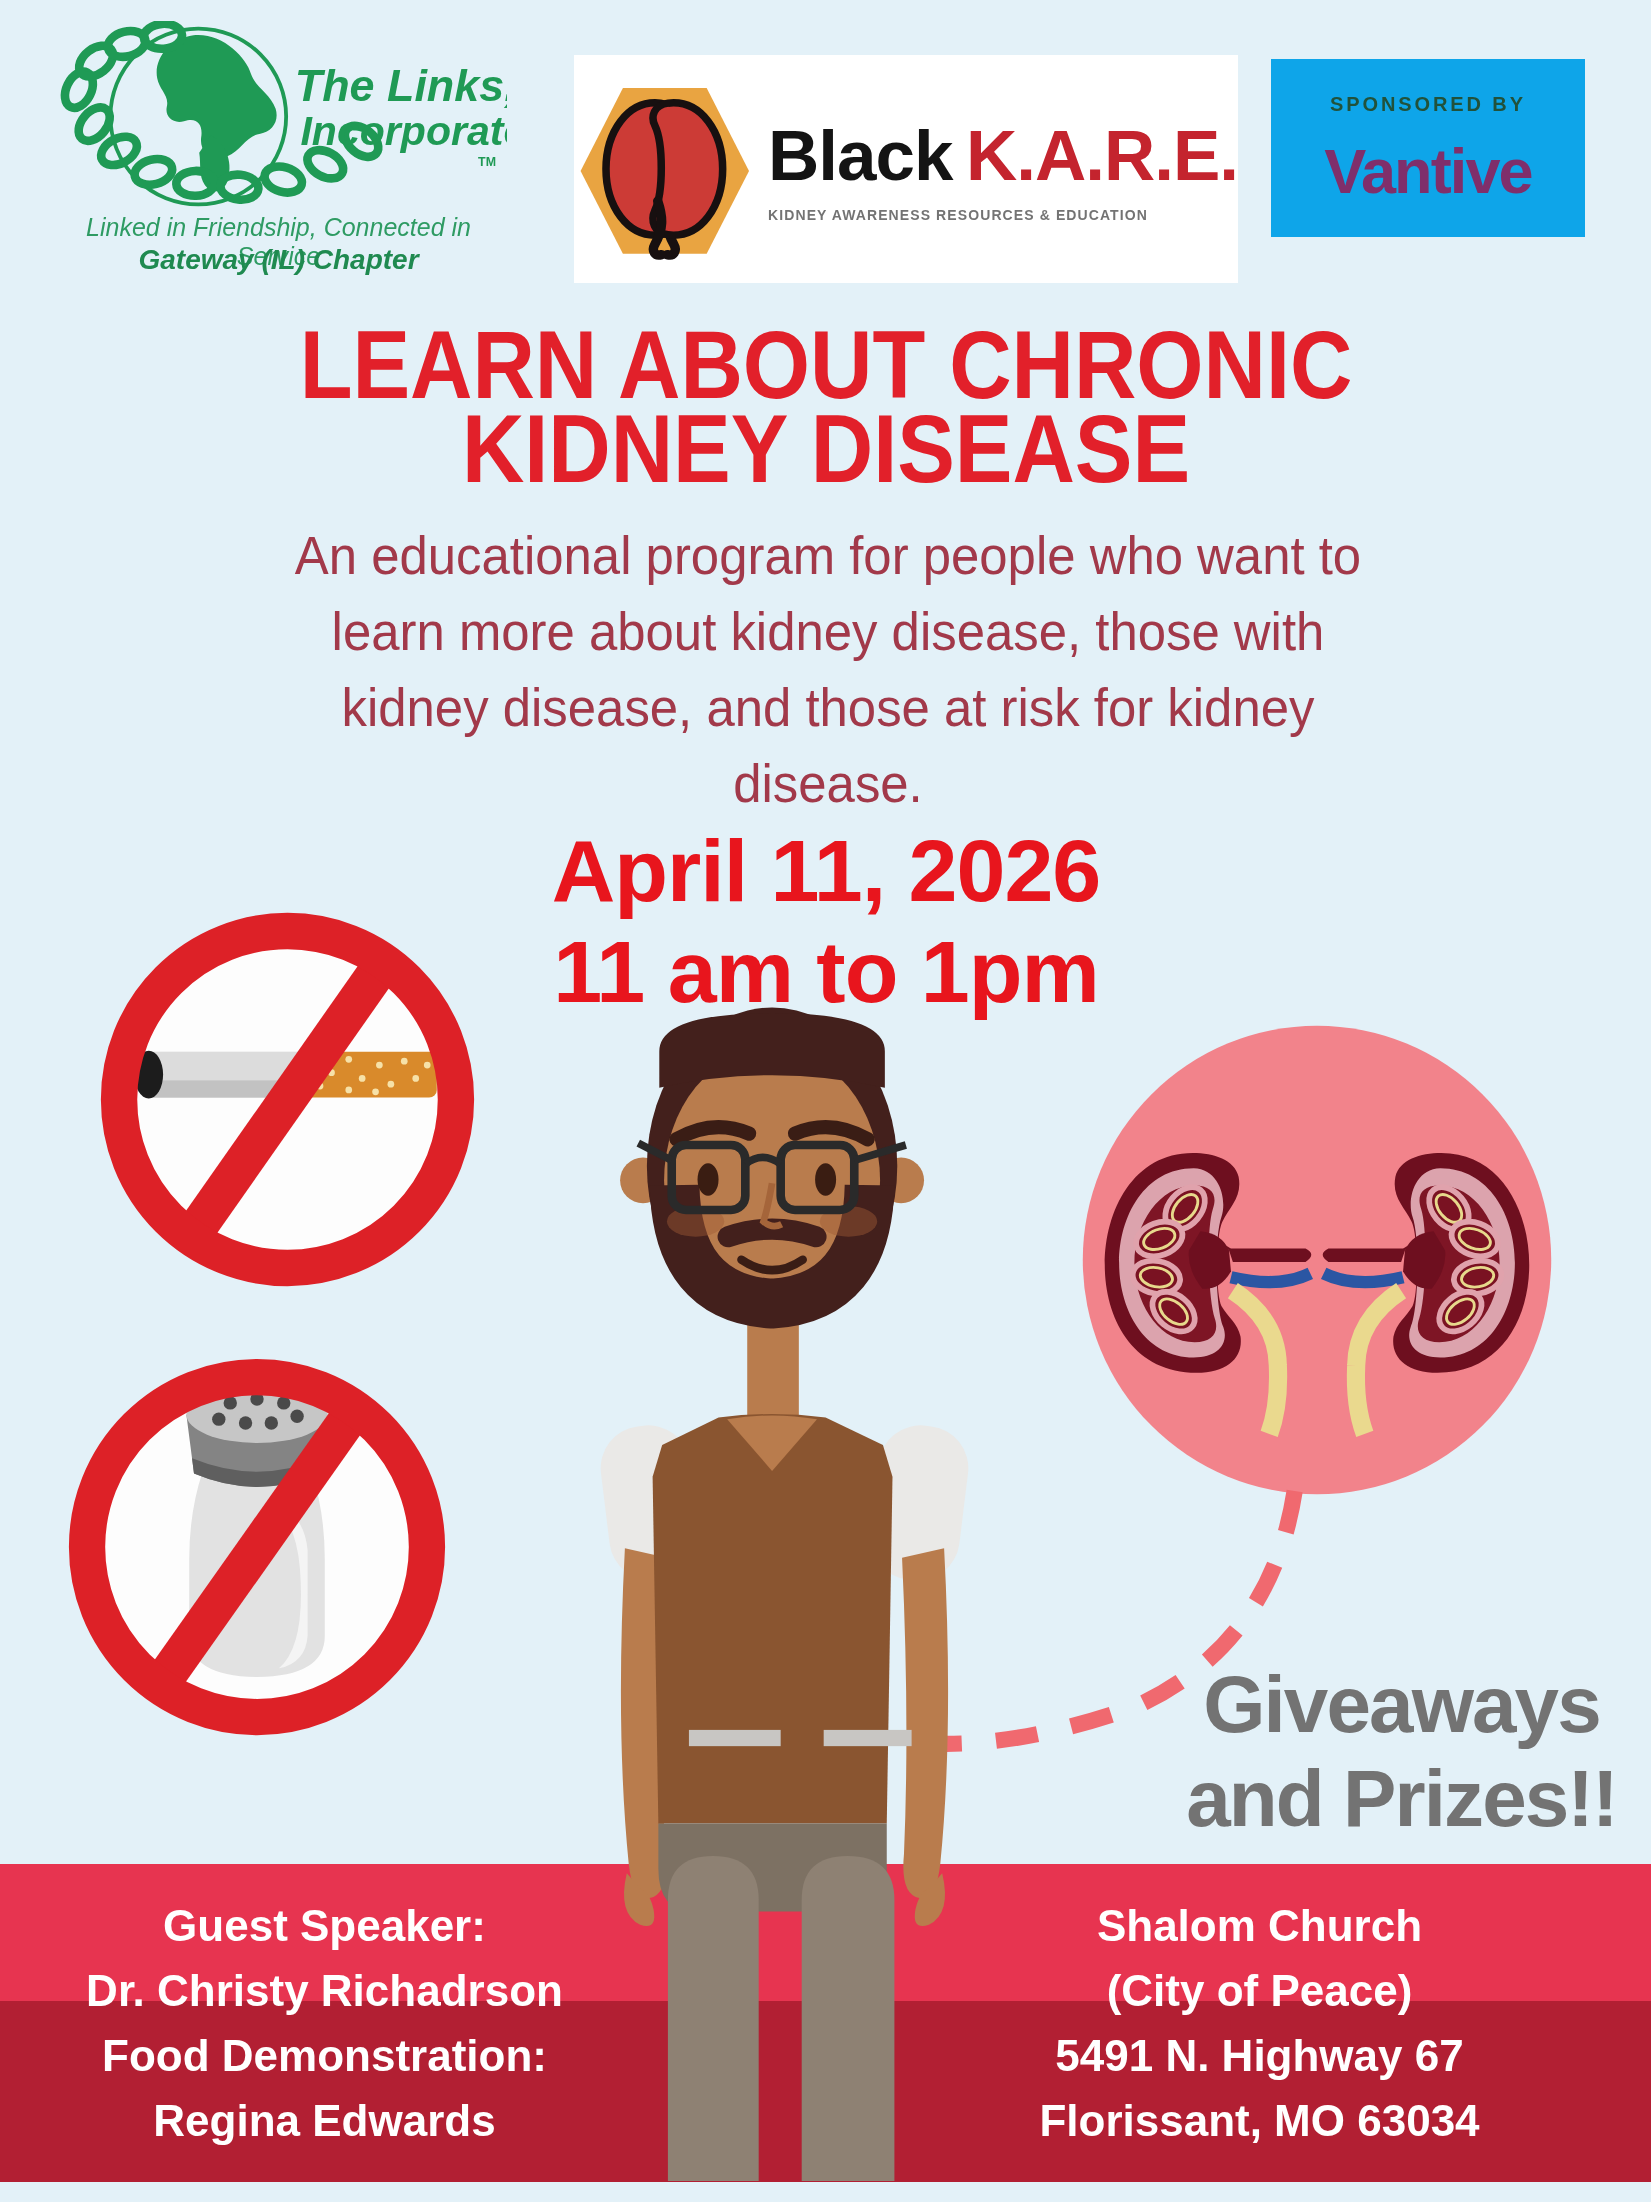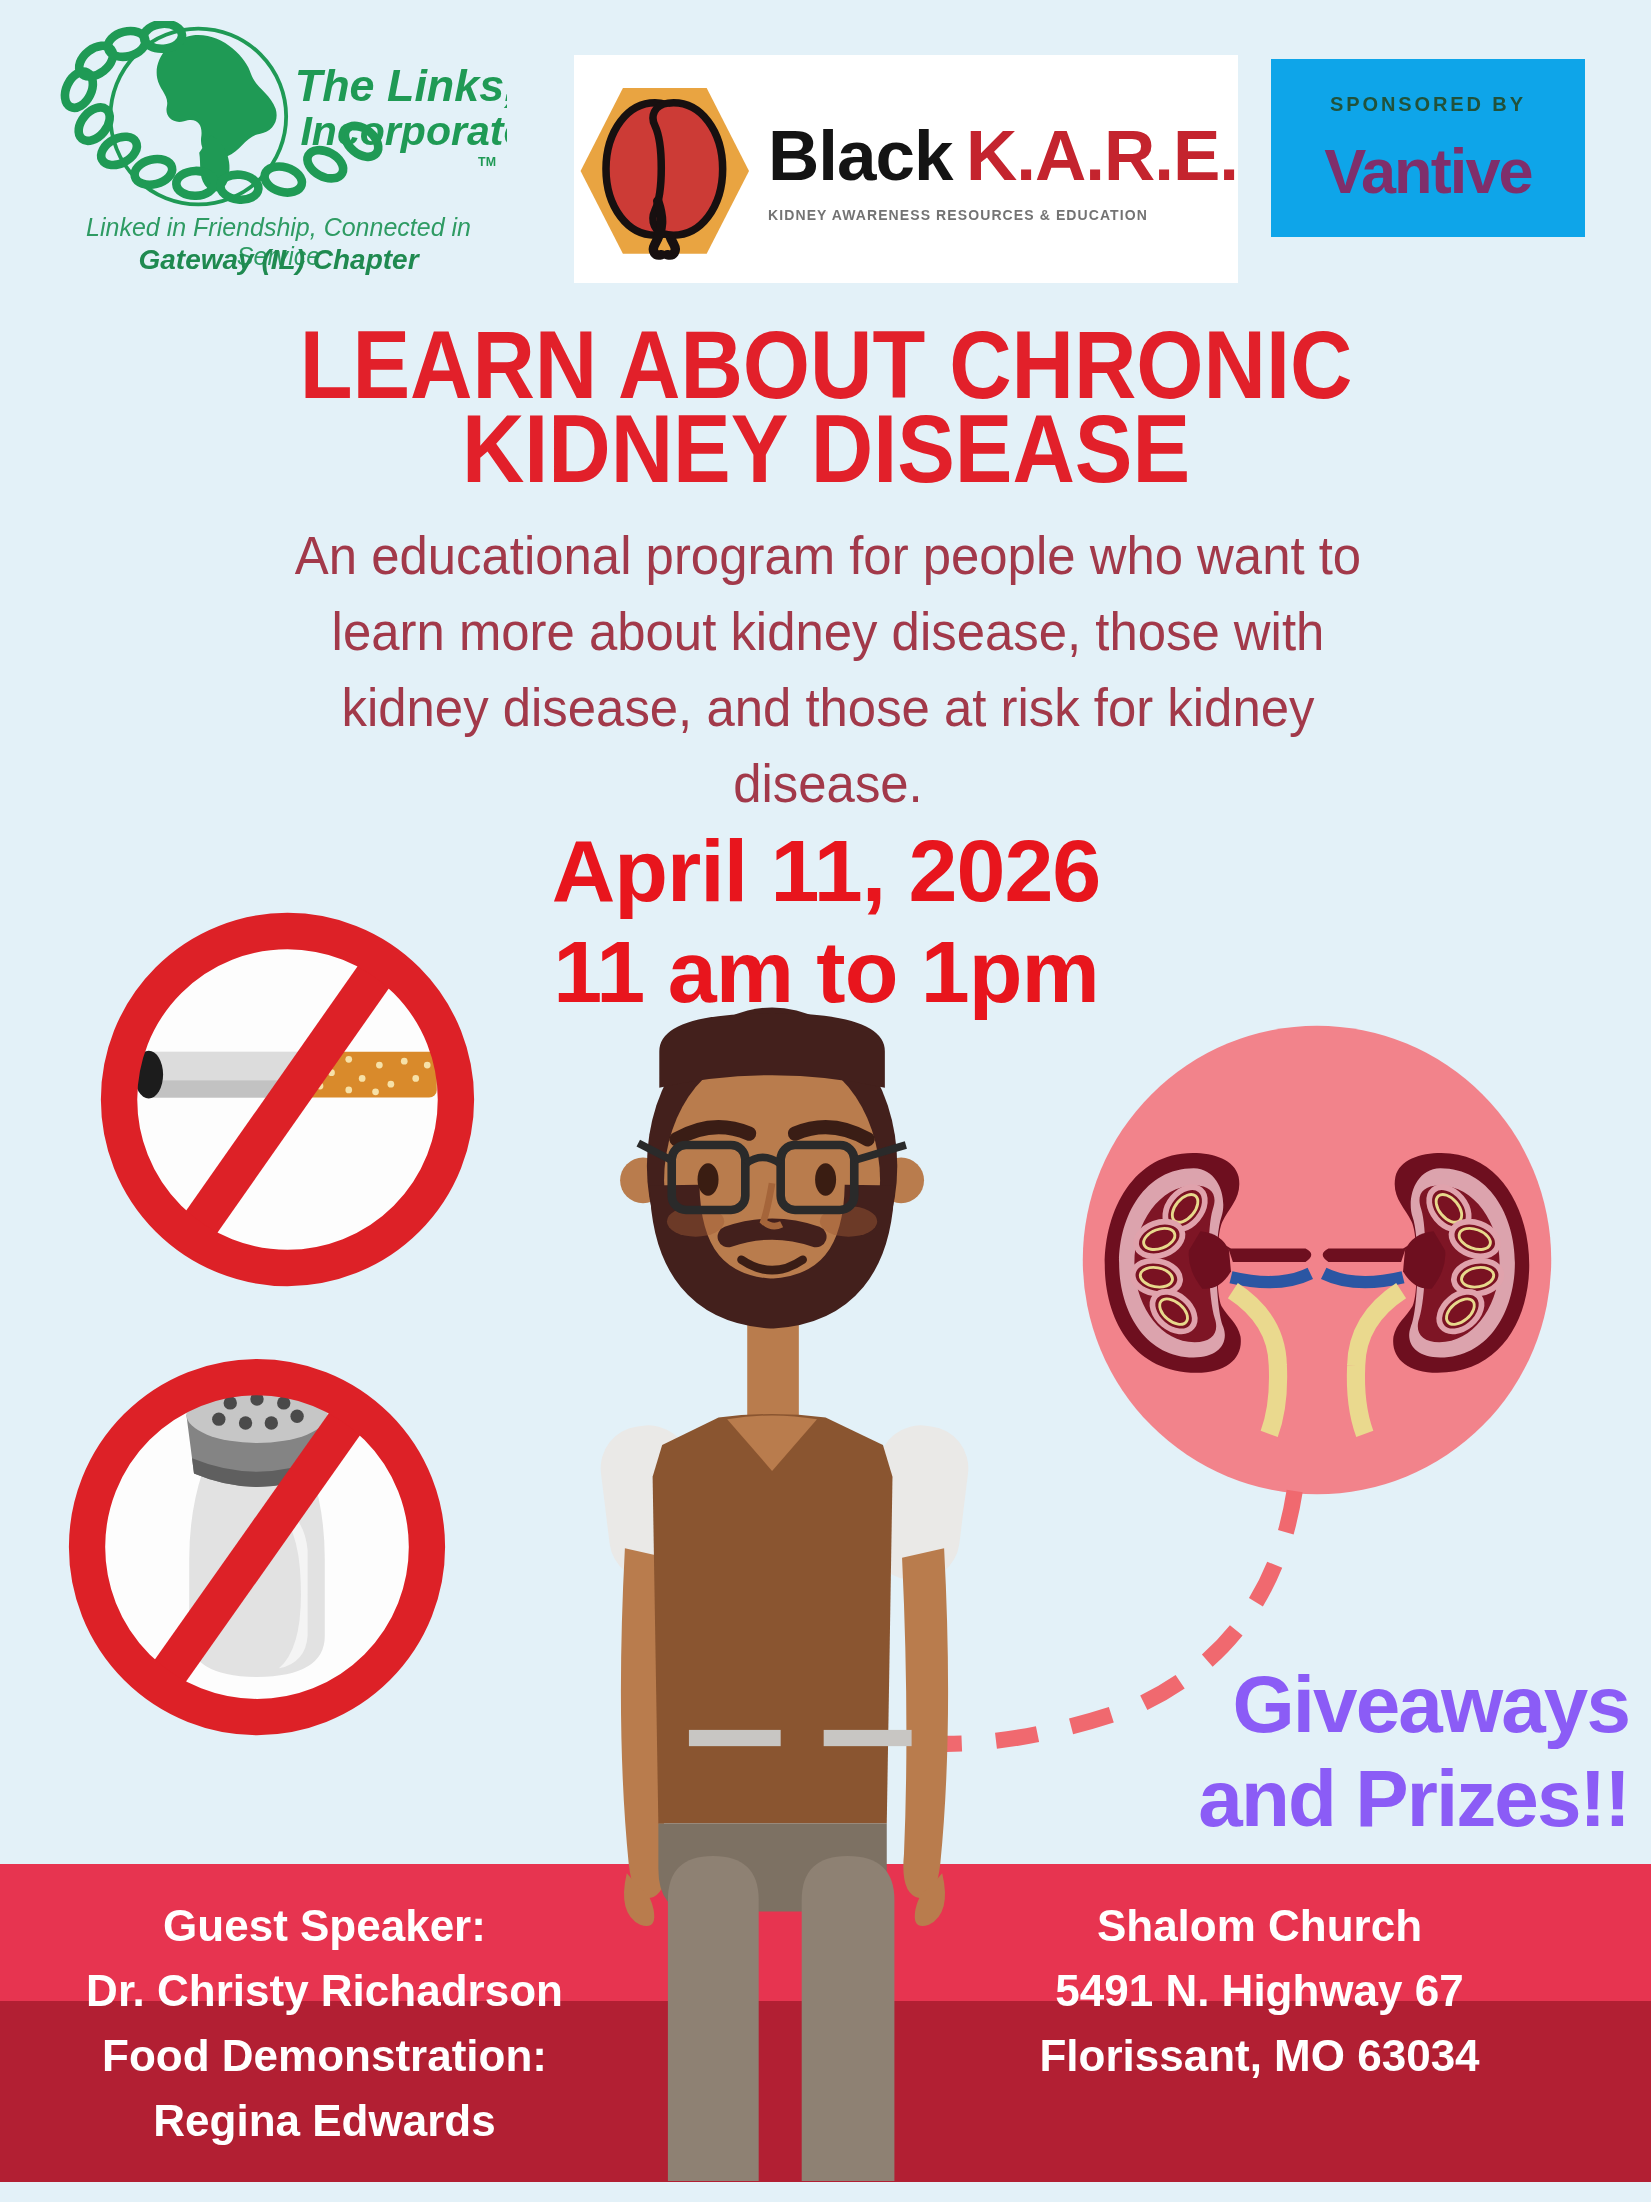--- a/index.html
+++ b/index.html
@@ -37,21 +37,21 @@
   .schedule{position:absolute;left:0;top:820px;width:100%;text-align:center;color:#E8151D;
     font-weight:800;font-size:88px;line-height:101px;letter-spacing:-1px;}
 
   
   .no-smoking{position:absolute;left:98px;top:910px;width:379px;height:379px;}
   .no-salt{position:absolute;left:67px;top:1359px;width:380px;height:380px;}
   .kidney-art{position:absolute;left:1078px;top:1021px;width:478px;height:478px;}
   .dashed-link{position:absolute;left:860px;top:1472px;width:497px;height:401px;pointer-events:none;}
   .man-art{position:absolute;left:531px;top:994px;width:507px;height:1187px;z-index:5;}
 
-  .promo{position:absolute;left:1174px;top:1658px;width:455px;text-align:right;color:#8b5cf6;
+  .promo{position:absolute;left:1174px;top:1658px;width:455px;text-align:center;color:#737373;
     font-weight:800;font-size:80px;line-height:94px;letter-spacing:-1.9px;z-index:2;}
 
   
   .banner{position:absolute;left:0;top:1864px;width:1652px;height:317px;z-index:2;}
   .band-light{position:absolute;left:0;top:0;width:100%;height:137px;background:#E73450;}
   .band-dark{position:absolute;left:0;top:137px;width:100%;height:181px;background:#B21F33;}
   .footer-col{position:absolute;top:29px;color:#ffffff;font-weight:700;font-size:44px;line-height:65px;
     text-align:center;z-index:6;}
   .footer-left{left:57px;width:535px;}
   .footer-right{left:985px;width:549px;}
@@ -292,19 +292,20 @@
     <div class="band-light"></div>
     <div class="band-dark"></div>
     <div class="footer-col footer-left">
       <div>Guest Speaker:</div>
       <div>Dr. Christy Richadrson</div>
       <div>Food Demonstration:</div>
       <div>Regina Edwards</div>
     </div>
     <div class="footer-col footer-right">
       <div>Shalom Church</div>
+      <div>(City of Peace)</div>
       <div>5491 N. Highway 67</div>
       <div>Florissant, MO 63034</div>
     </div>
   </div>
 
 </div>
 
 
 </body></html>

